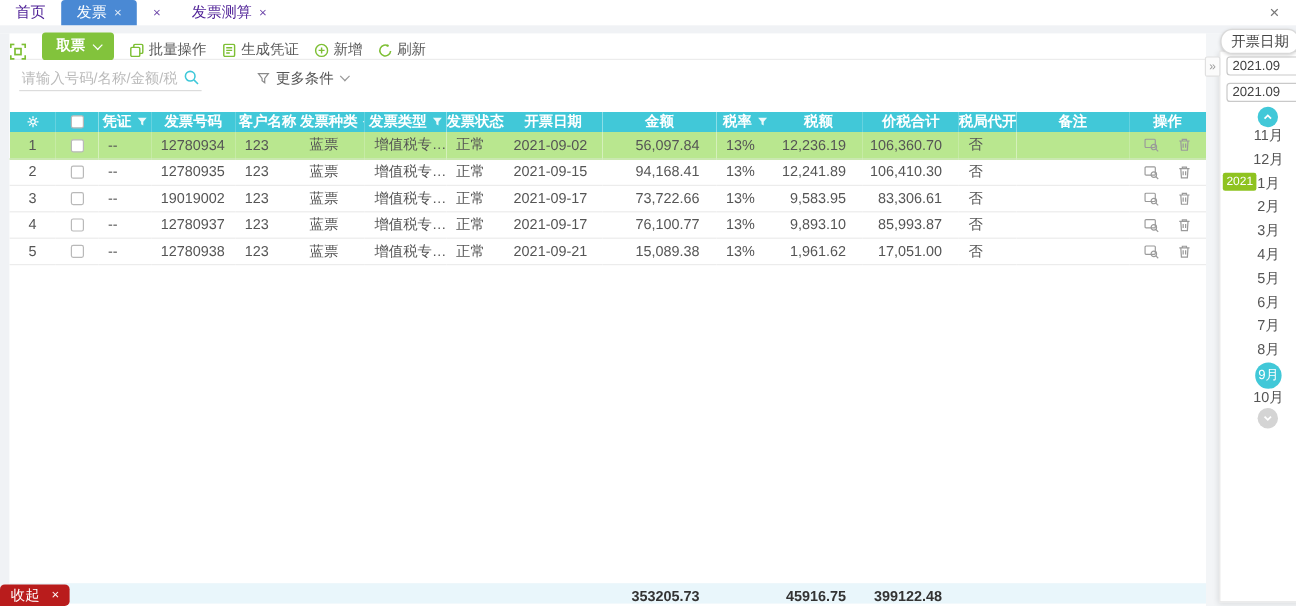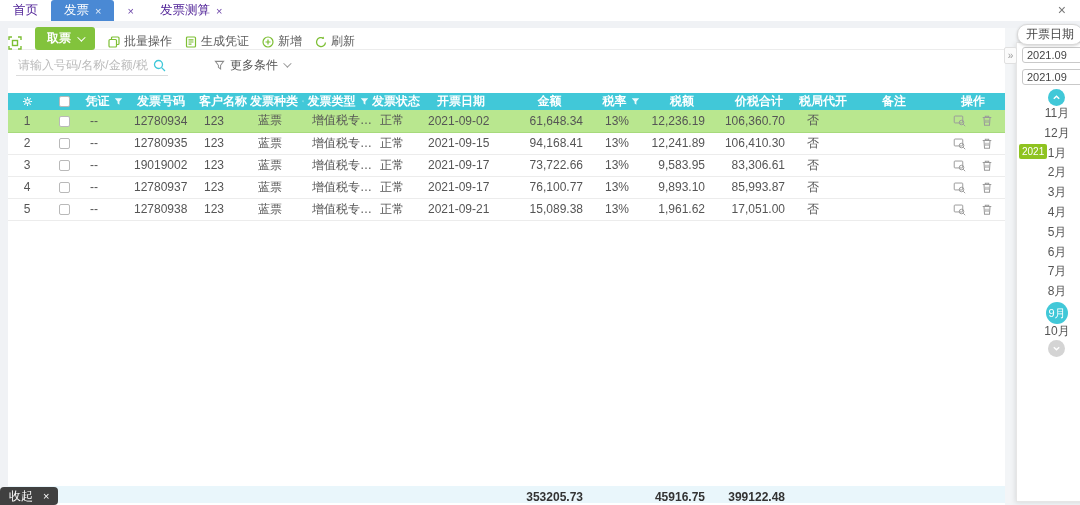--- a/index.html
+++ b/index.html
@@ -50,21 +50,21 @@
   .cb { display:inline-block; width:11px; height:11px; background:#fff; border:1px solid #b9b9b9; border-radius:2px; vertical-align:middle; cursor:pointer; }
   .ops-wrap { display:flex; justify-content:center; gap:15px; align-items:center; }
   .op-icon { cursor:pointer; display:inline-flex; }
 
   
   .totals-bar { position:absolute; left:0; top:458px; width:997px; height:17px; background:#e9f6fb; }
   .totals-bar table { margin-top:0; }
   .totals-bar td { background:transparent !important; border-bottom:none !important; height:17px; font-weight:bold; color:#333; }
 
   
-  .footer-badge { position:absolute; left:0; top:487px; height:18px; background:#404040; color:#fff; display:flex; align-items:center; gap:10px; padding:0 9px; font-size:12px; border-radius:4px 4px 4px 0; z-index:6; cursor:pointer; }
+  .footer-badge { position:absolute; left:0; top:487px; height:18px; background:#b91c1c; color:#fff; display:flex; align-items:center; gap:10px; padding:0 9px; font-size:12px; border-radius:4px 4px 4px 0; z-index:6; cursor:pointer; }
   .footer-badge .bx { font-size:11px; }
 
   
   .date-pill { position:absolute; left:1017px; top:24px; background:#fff; border:1px solid #d9d9d9; border-radius:10px; padding:1px 8px; font-size:12px; color:#444; box-shadow:0 1px 3px rgba(0,0,0,.18); z-index:7; white-space:nowrap; }
   .flap { position:absolute; left:1004px; top:47px; width:13px; height:17px; background:#fbfbfb; border:1px solid #e0e0e0; border-radius:2px; color:#999; font-size:10px; line-height:15px; text-align:center; z-index:7; cursor:pointer; }
   .date-panel { position:absolute; left:1016px; top:42px; width:80px; height:460px; background:#fff; border:1px solid #e6e6e6; box-shadow:-1px 1px 5px rgba(0,0,0,.10); z-index:5; }
   .date-input { position:absolute; left:5px; width:72px; height:16px; border:1px solid #c9c9c9; border-radius:3px; font-size:11px; color:#444; padding:0 4px; outline:none; font-family:inherit; background:#fff; }
   .month-item { position:absolute; left:0; width:80px; height:18px; line-height:18px; text-align:center; font-size:12px; color:#555; cursor:pointer; }
   .month-sel { display:inline-block; width:22px; height:22px; line-height:22px; border-radius:50%; background:#41c8d8; color:#fff; font-size:11px; }
   .year-badge { position:absolute; left:2px; top:0px; background:#8fc320; color:#fff; font-size:10px; line-height:13px; padding:1px 3px; border-radius:2px; z-index:2; }
@@ -285,21 +285,21 @@
           <tr class="selected">
             <td class="al-c"><span>1</span></td>
             <td class="al-c"><span class="cb"></span></td>
             <td class="al-l"><span>--</span></td>
             <td class="al-l"><span>12780934</span></td>
             <td class="al-l"><span>123</span></td>
             <td class="al-l"><span>蓝票</span></td>
             <td class="al-l"><span>增值税专用...</span></td>
             <td class="al-l"><span>正常</span></td>
             <td class="al-l"><span>2021-09-02</span></td>
-            <td class="al-r"><span>61,648.34</span></td>
+            <td class="al-r"><span>56,097.84</span></td>
             <td class="al-l"><span>13%</span></td>
             <td class="al-r"><span>12,236.19</span></td>
             <td class="al-r"><span>106,360.70</span></td>
             <td class="al-l"><span>否</span></td>
             <td class="al-l"><span></span></td>
             <td class="al-c">
               <div class="ops-wrap">
                 <span class="op-icon">
                   <svg width="13" height="13" viewBox="0 0 16 16" fill="none" stroke="#9a9a9a" stroke-width="1.2">
                     <rect x="1.5" y="2.5" width="10.5" height="8.5" rx="1"></rect>

